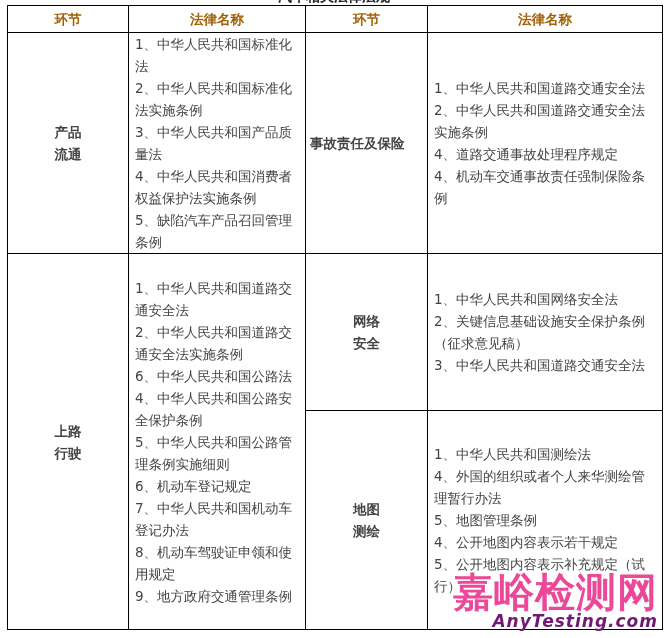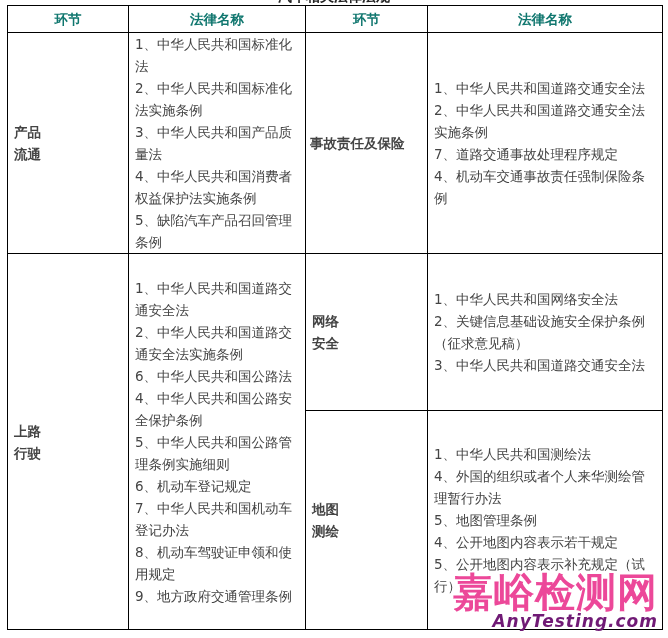--- a/index.html
+++ b/index.html
@@ -4,22 +4,22 @@
 <style>
   html, body { margin: 0; padding: 0; background: #ffffff; }
   body { width: 668px; height: 638px; position: relative; overflow: hidden;
          font-family: "DejaVu Sans", "Liberation Sans", sans-serif; color: #333; }
   .title-strip { position: absolute; left: 0; top: -12px; width: 668px; text-align: center;
                  font-size: 14px; font-weight: bold; color: #222; height: 16px; line-height: 16px; }
   table.laws { position: absolute; left: 7px; top: 5px; border-collapse: collapse;
                table-layout: fixed; width: 655px; }
   table.laws td, table.laws th { border: 1px solid #000; vertical-align: middle;
                                  padding: 0 6px; font-size: 13.5px; line-height: 22px; color: #444; }
-  table.laws th { height: 26px; font-weight: bold; color: #0f766e; text-align: center; font-size: 13.5px; }
-  td.stage { font-weight: bold; color: #444; text-align: left; padding-left: 10px; }
+  table.laws th { height: 26px; font-weight: bold; color: #a16207; text-align: center; font-size: 13.5px; }
+  td.stage { font-weight: bold; color: #444; text-align: center; padding-left: 10px; }
   td.stage.center { text-align: left; padding: 0 4px; }
   td.laws-cell { padding-left: 6px; padding-right: 4px; margin-left: 29px; }
   .law-item { display: block; }
   .watermark { position: absolute; right: 10px; bottom: 8px; text-align: right; pointer-events: none; }
   .wm-cn { font-size: 40px; font-weight: bold; color: #ec4899; letter-spacing: 1px; line-height: 40px; }
   .wm-en { font-size: 17px; font-style: italic; font-weight: bold; color: #701a75; letter-spacing: 1px; line-height: 18px; }
 </style>
 </head>
 <body>
 
@@ -49,21 +49,21 @@
       <span class="law-item">1、中华人民共和国标准化法</span>
       <span class="law-item">2、中华人民共和国标准化法实施条例</span>
       <span class="law-item">3、中华人民共和国产品质量法</span>
       <span class="law-item">4、中华人民共和国消费者权益保护法实施条例</span>
       <span class="law-item">5、缺陷汽车产品召回管理条例</span>
     </td>
     <td class="stage center">事故责任及保险</td>
     <td class="laws-cell">
       <span class="law-item">1、中华人民共和国道路交通安全法</span>
       <span class="law-item">2、中华人民共和国道路交通安全法实施条例</span>
-      <span class="law-item">7、道路交通事故处理程序规定</span>
+      <span class="law-item">4、道路交通事故处理程序规定</span>
       <span class="law-item">4、机动车交通事故责任强制保险条例</span>
     </td>
   </tr>
 
   <tr style="height:157px">
     <td class="stage" rowspan="2">
       <span class="law-item">上路</span>
       <span class="law-item">行驶</span>
     </td>
     <td class="laws-cell" rowspan="2">

